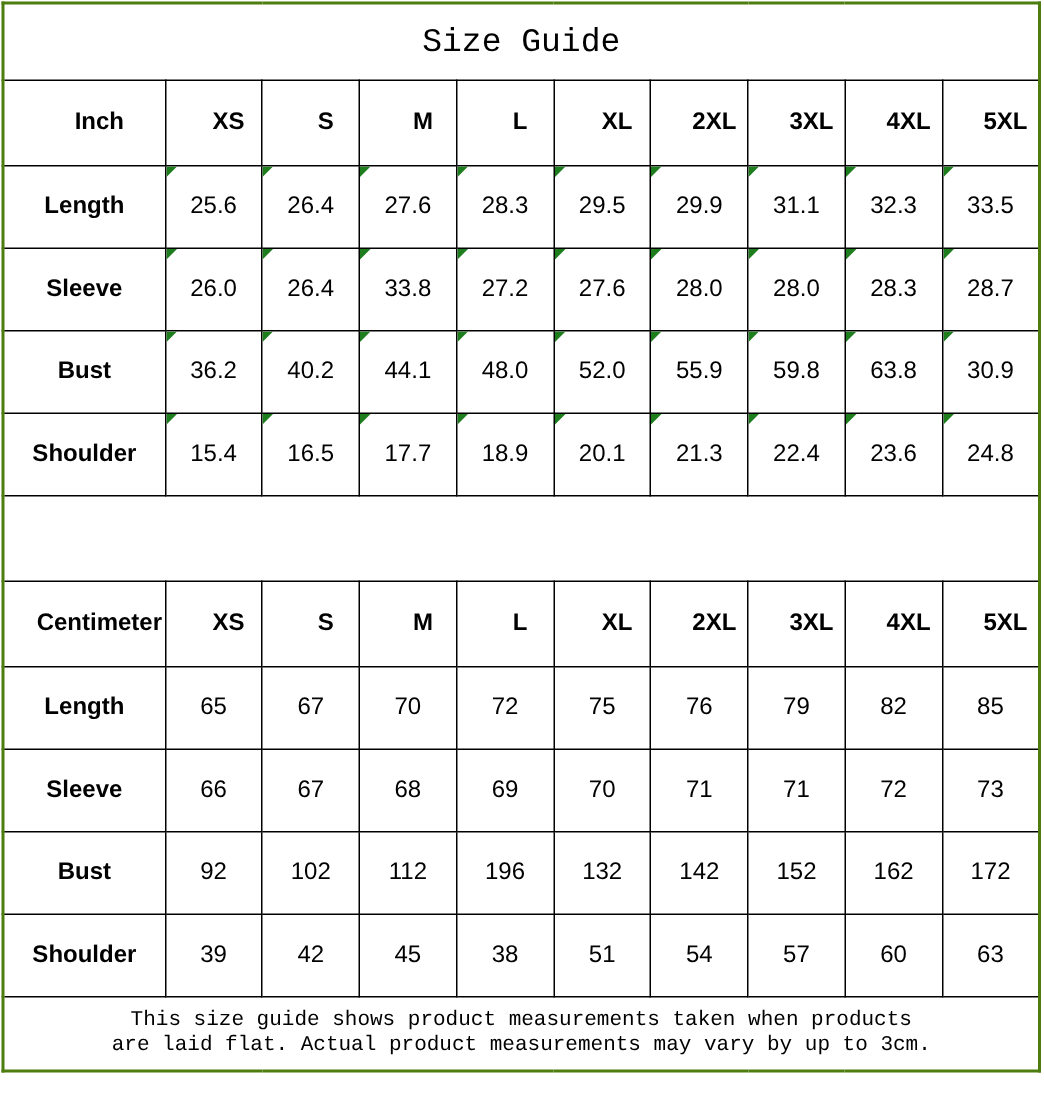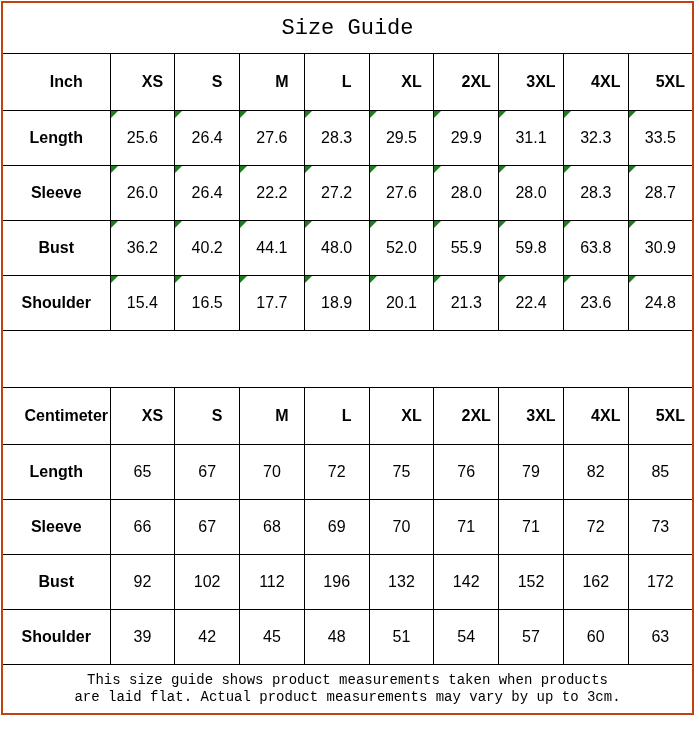--- a/index.html
+++ b/index.html
@@ -16,21 +16,21 @@
     color: #000000;
     box-sizing: border-box;
   }
   table.grid {
     position: absolute;
     left: 1px;
     top: 1px;
     width: 693px;
     border-collapse: collapse;
     table-layout: fixed;
-    border: 2px solid #c2410c;
+    border: 2px solid #4d7c0f;
   }
   table.grid td {
     border: 1.5px solid #000000;
     text-align: center;
     vertical-align: middle;
     padding: 0;
     overflow: hidden;
   }
   col.label-col { width: 108px; }
   td.title-cell {
@@ -113,21 +113,21 @@
           <td class="vcell"><span class="tri" style="border-top-color: rgb(30, 126, 30);"></span><span>29.5</span></td>
           <td class="vcell"><span class="tri" style="border-top-color: rgb(30, 126, 30);"></span><span>29.9</span></td>
           <td class="vcell"><span class="tri" style="border-top-color: rgb(30, 126, 30);"></span><span>31.1</span></td>
           <td class="vcell"><span class="tri" style="border-top-color: rgb(30, 126, 30);"></span><span>32.3</span></td>
           <td class="vcell"><span class="tri" style="border-top-color: rgb(30, 126, 30);"></span><span>33.5</span></td>
         </tr>
         <tr>
           <td class="hcell">Sleeve</td>
           <td class="vcell"><span class="tri" style="border-top-color: rgb(30, 126, 30);"></span><span>26.0</span></td>
           <td class="vcell"><span class="tri" style="border-top-color: rgb(30, 126, 30);"></span><span>26.4</span></td>
-          <td class="vcell"><span class="tri" style="border-top-color: rgb(30, 126, 30);"></span><span>22.2</span></td>
+          <td class="vcell"><span class="tri" style="border-top-color: rgb(30, 126, 30);"></span><span>33.8</span></td>
           <td class="vcell"><span class="tri" style="border-top-color: rgb(30, 126, 30);"></span><span>27.2</span></td>
           <td class="vcell"><span class="tri" style="border-top-color: rgb(30, 126, 30);"></span><span>27.6</span></td>
           <td class="vcell"><span class="tri" style="border-top-color: rgb(30, 126, 30);"></span><span>28.0</span></td>
           <td class="vcell"><span class="tri" style="border-top-color: rgb(30, 126, 30);"></span><span>28.0</span></td>
           <td class="vcell"><span class="tri" style="border-top-color: rgb(30, 126, 30);"></span><span>28.3</span></td>
           <td class="vcell"><span class="tri" style="border-top-color: rgb(30, 126, 30);"></span><span>28.7</span></td>
         </tr>
         <tr>
           <td class="hcell">Bust</td>
           <td class="vcell"><span class="tri" style="border-top-color: rgb(30, 126, 30);"></span><span>36.2</span></td>
@@ -205,21 +205,21 @@
           <td class="vcell"><span>142</span></td>
           <td class="vcell"><span>152</span></td>
           <td class="vcell"><span>162</span></td>
           <td class="vcell"><span>172</span></td>
         </tr>
         <tr>
           <td class="hcell">Shoulder</td>
           <td class="vcell"><span>39</span></td>
           <td class="vcell"><span>42</span></td>
           <td class="vcell"><span>45</span></td>
-          <td class="vcell"><span>48</span></td>
+          <td class="vcell"><span>38</span></td>
           <td class="vcell"><span>51</span></td>
           <td class="vcell"><span>54</span></td>
           <td class="vcell"><span>57</span></td>
           <td class="vcell"><span>60</span></td>
           <td class="vcell"><span>63</span></td>
         </tr>
       </tbody>
     <tbody>
       <tr>
         <td colspan="10" class="footer-cell">

